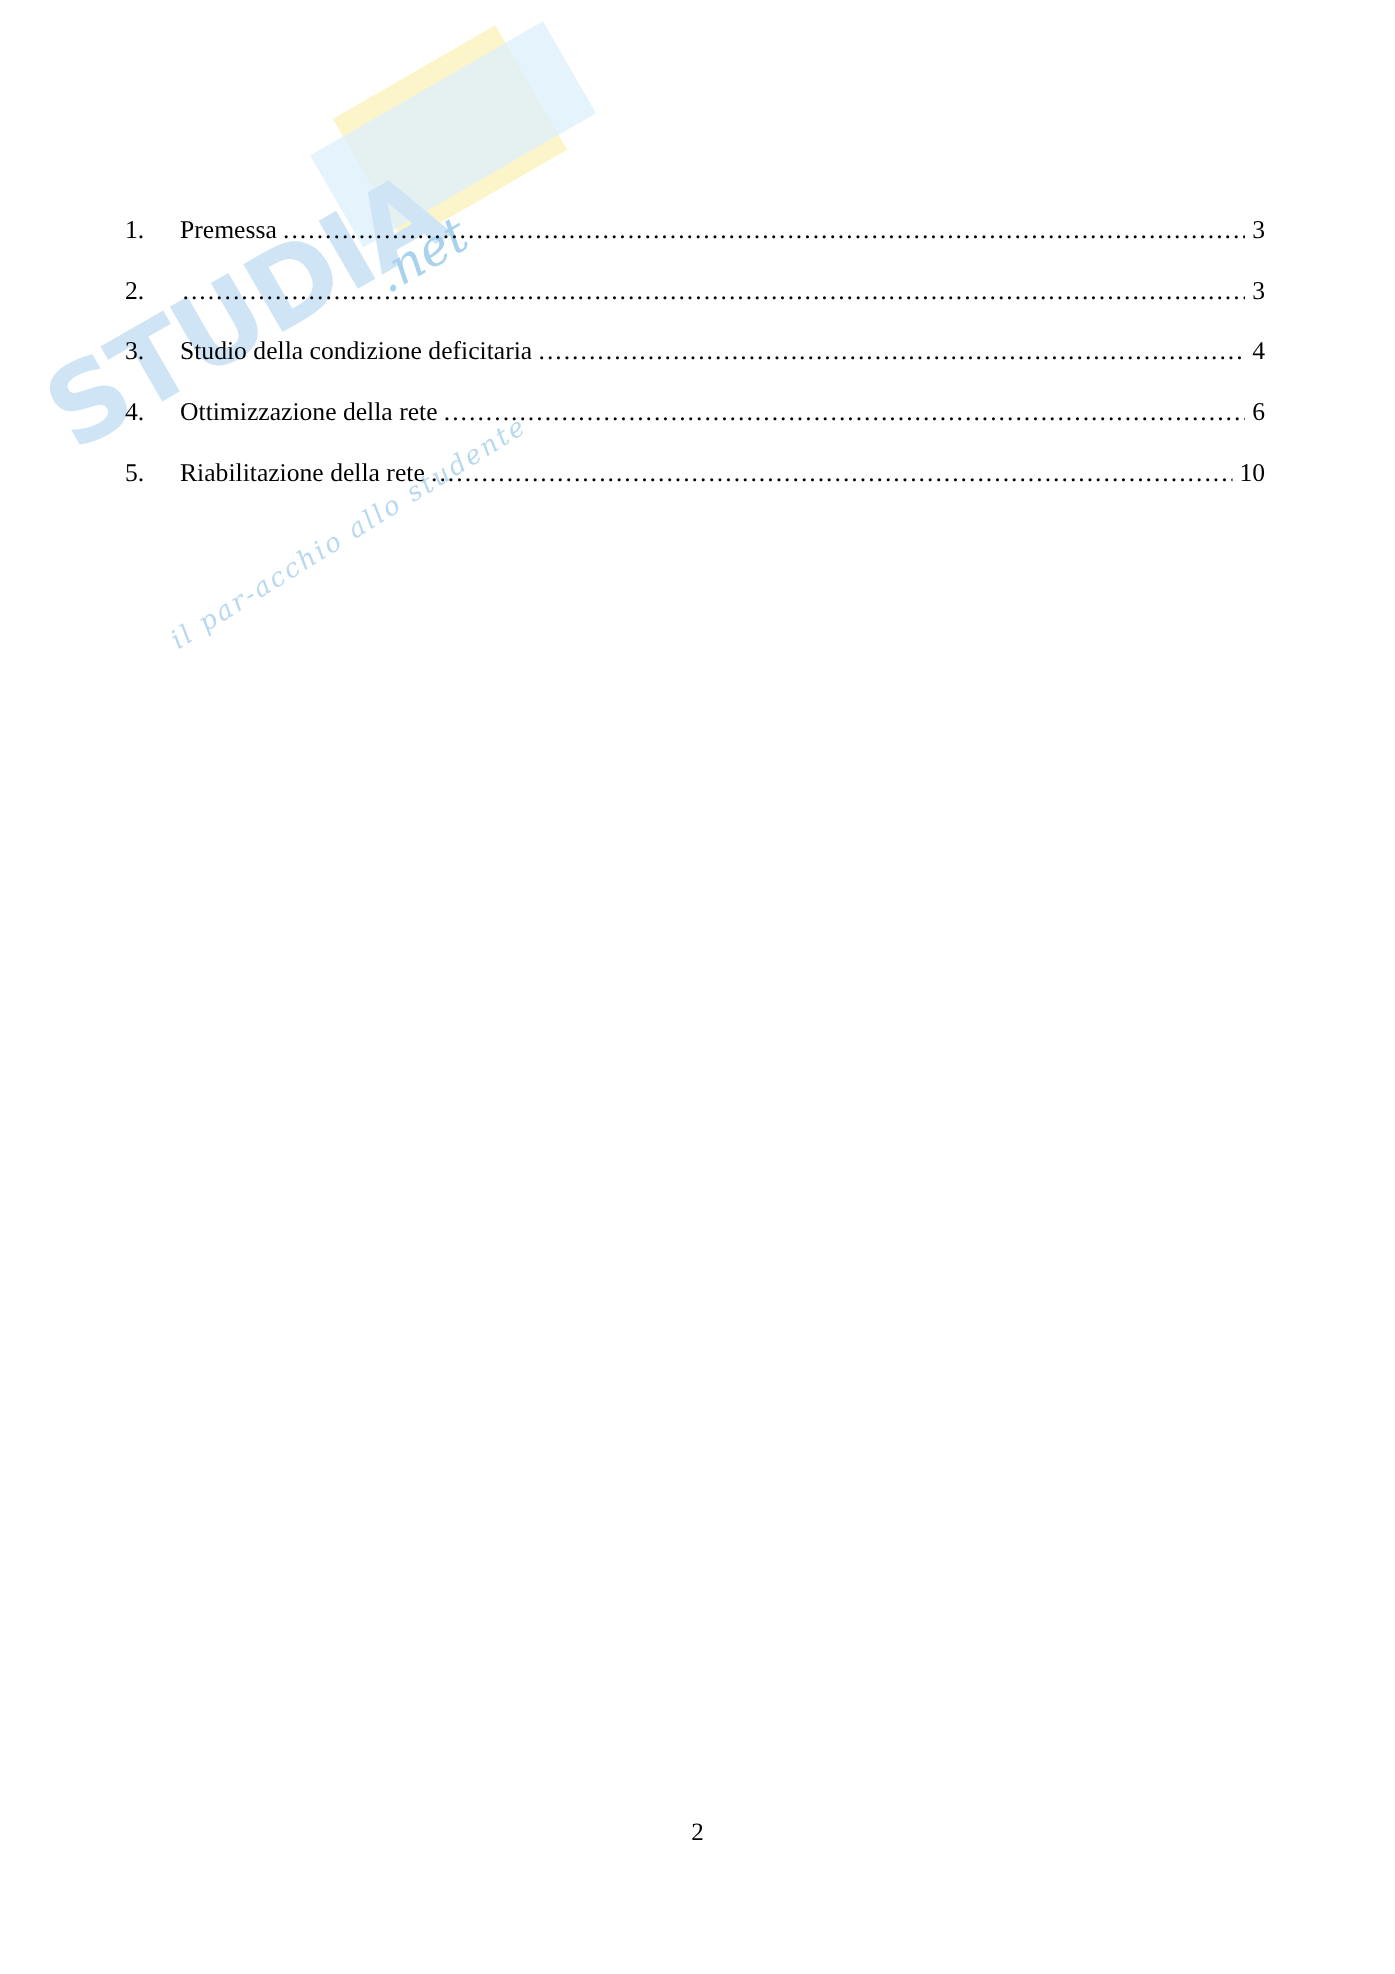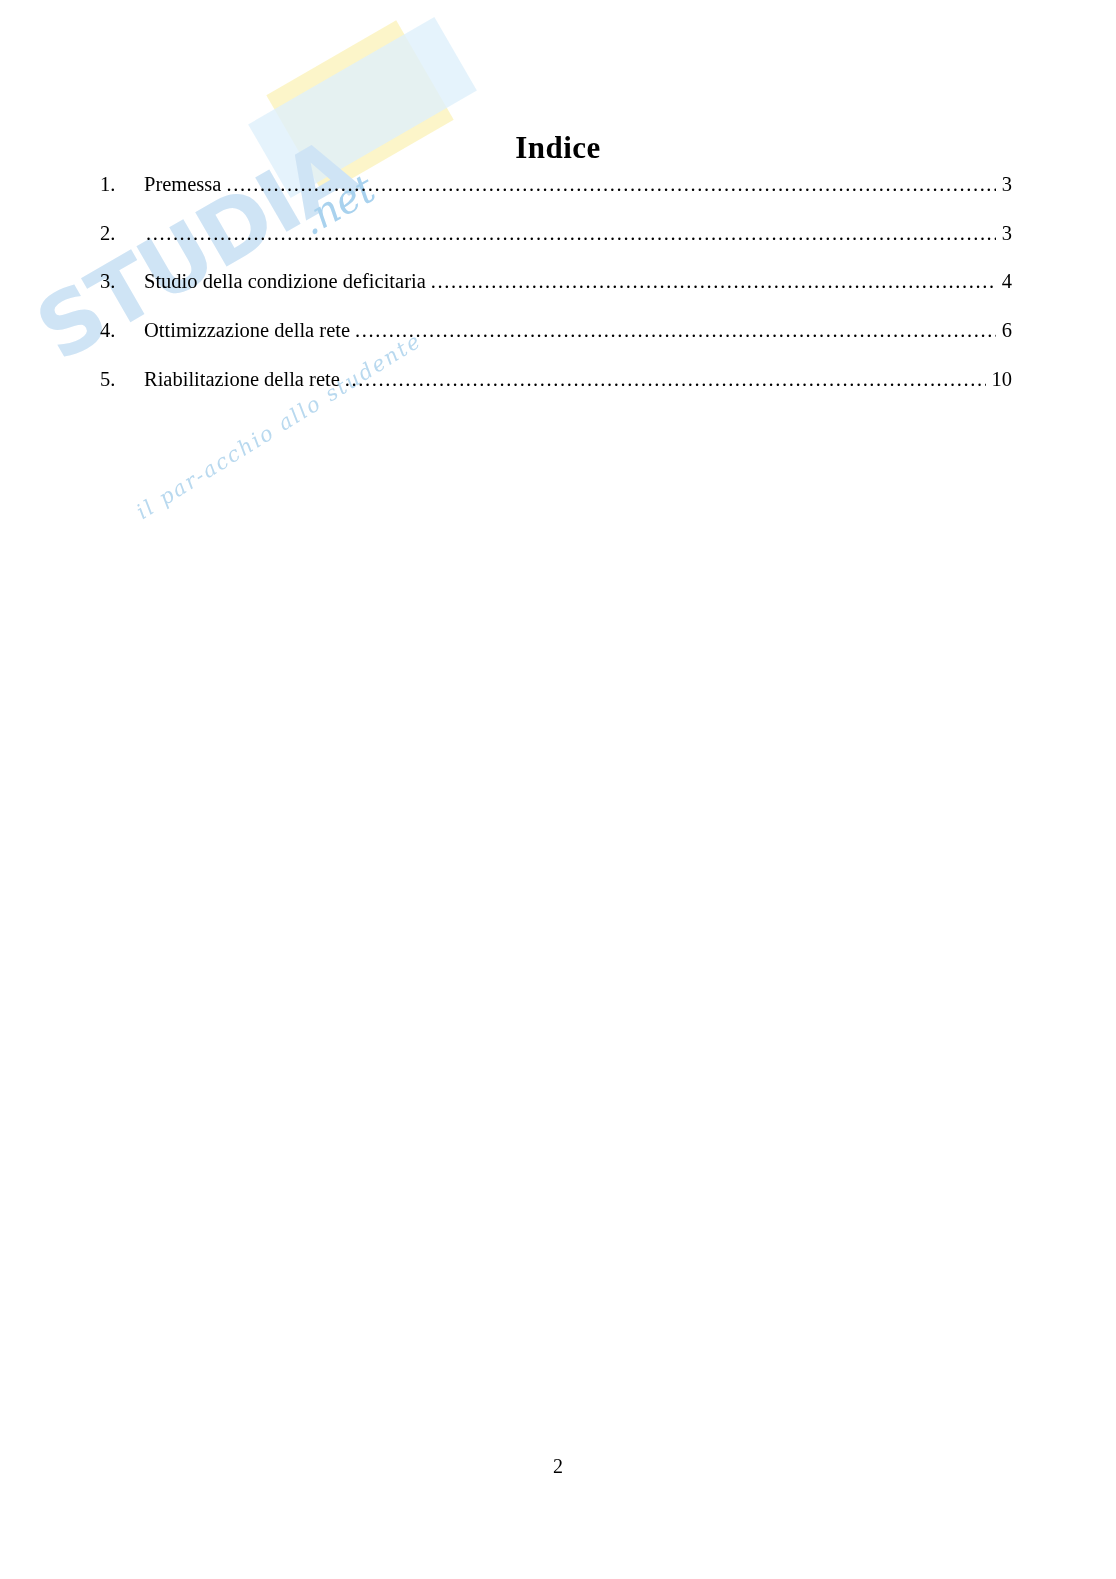--- a/index.html
+++ b/index.html
@@ -158,21 +158,20 @@
   <div class="watermark">
     <div class="wm-note"></div>
     <div class="wm-ribbon"></div>
     <div class="wm-big">STUDIA</div>
     <div class="wm-net">.net</div>
     <div class="wm-sub">il par-acchio allo studente</div>
   </div>
 
   <div class="content">
 
-    <div class="toc-title">Indice</div>
 
     <div class="toc">
 
       <div class="toc-row">
         <span class="toc-num">1.</span>
         <span class="toc-label">Premessa</span>
         <span class="toc-dots">...........................................................................................................................................................</span>
         <span class="toc-page">3</span>
       </div>
 

